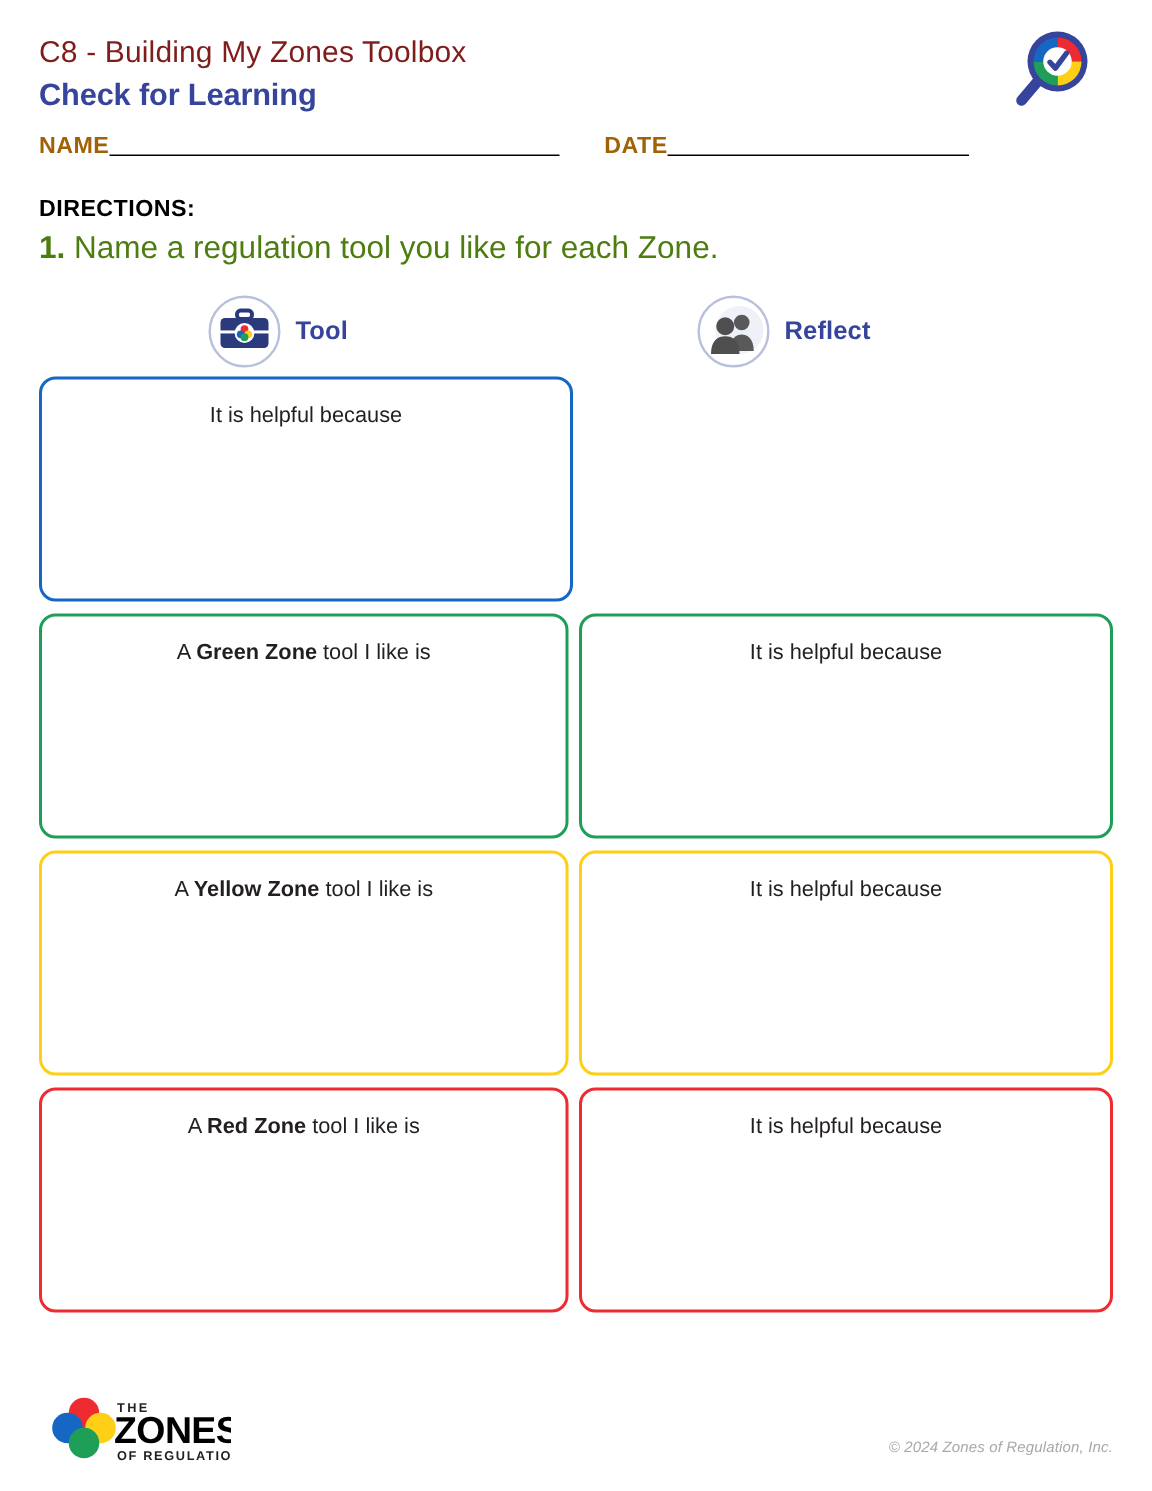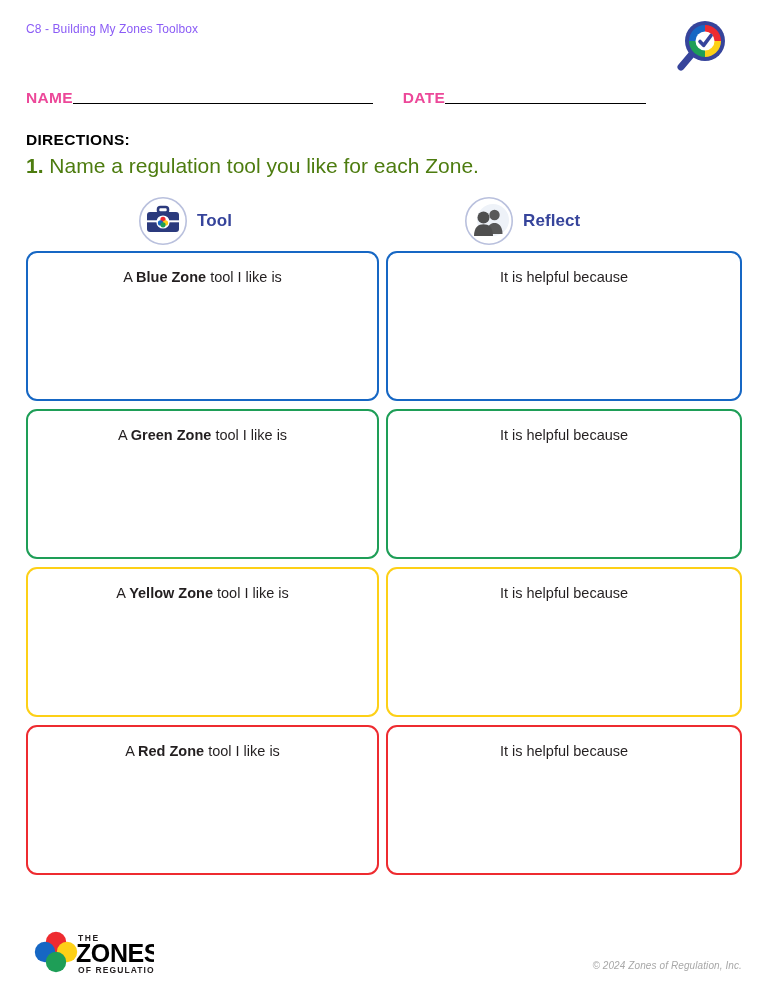--- a/index.html
+++ b/index.html
@@ -24,22 +24,22 @@
   }
 
   
   .header {
     position: relative;
     padding-top: 22px;
     height: 74px;
     box-sizing: border-box;
   }
   .eyebrow {
-    font-size: 12px;
-    color: #8b5cf6;
+    font-size: 20px;
+    color: #7f1d1d;
     letter-spacing: 0.1px;
     line-height: 1.3;
   }
   .title {
     font-size: 20.5px;
     font-weight: bold;
     color: #36449b;
     letter-spacing: -0.1px;
     margin-top: 3px;
     line-height: 1.25;
@@ -56,21 +56,21 @@
   .namedate {
     display: flex;
     align-items: flex-end;
     margin-top: 6px;
     height: 26px;
   }
   .fieldlabel {
     font-size: 15.5px;
     font-weight: bold;
     letter-spacing: 0.3px;
-    color: #ec4899;
+    color: #a16207;
     line-height: 1;
     padding-bottom: 1px;
   }
   .rule {
     flex: 0 0 auto;
     border-bottom: 1.6px solid #000;
     height: 1px;
     margin-bottom: 2px;
   }
   .rule.name { width: 300px; }
@@ -175,20 +175,21 @@
     letter-spacing: 0.1px;
   }
 </style>
 </head>
 <body>
 
 <div class="page">
 
   <div class="header">
     <div class="eyebrow">C8 - Building My Zones Toolbox</div>
+    <div class="title">Check for Learning</div>
 
     <div class="header-logo">
       <svg viewBox="0 0 62 62" width="62" height="62">
         <g transform="translate(6,4)">
           <line x1="14" y1="34" x2="3" y2="47" stroke="#36449b" stroke-width="7" stroke-linecap="round"></line>
           <circle cx="27" cy="21" r="20" fill="#36449b"></circle>
           <path d="M27 21 L27 5 A16 16 0 0 1 43 21 Z" fill="#ee2b30"></path>
           <path d="M27 21 L43 21 A16 16 0 0 1 27 37 Z" fill="#fdd017"></path>
           <path d="M27 21 L27 37 A16 16 0 0 1 11 21 Z" fill="#1e9e57"></path>
           <path d="M27 21 L11 21 A16 16 0 0 1 27 5 Z" fill="#1667c4"></path>
@@ -250,25 +251,20 @@
           </g>
         </svg>
       </span>
       <span class="colhead-label">Reflect</span>
     </div>
   </div>
 
   <div class="grid">
 
     <div class="row blue">
-      <div class="cell left">
-        <div class="cell-text">
-          <span>A </span><b>Blue Zone</b><span> tool I like is</span>
-        </div>
-      </div>
       <div class="cell right">
         <div class="cell-text">It is helpful because</div>
       </div>
     </div>
 
     <div class="row green">
       <div class="cell left">
         <div class="cell-text">
           <span>A </span><b>Green Zone</b><span> tool I like is</span>
         </div>

